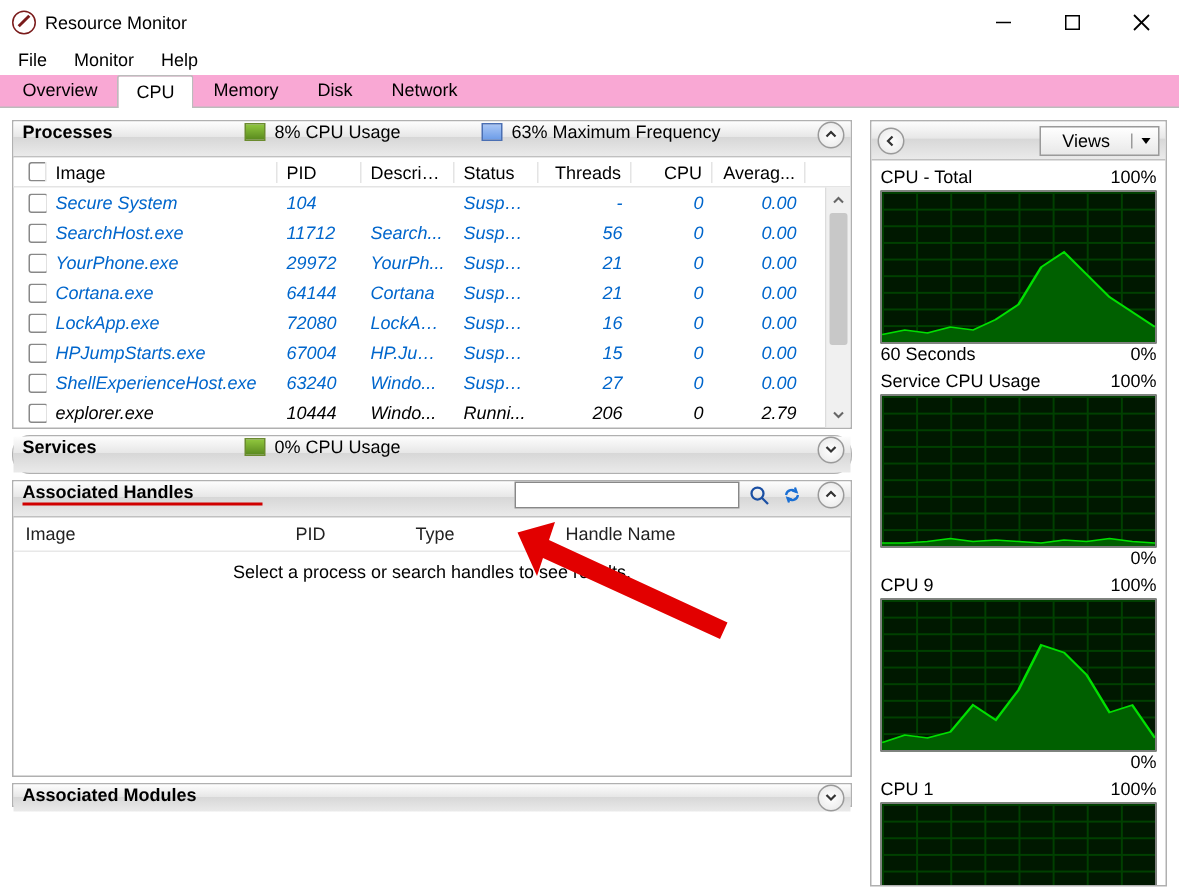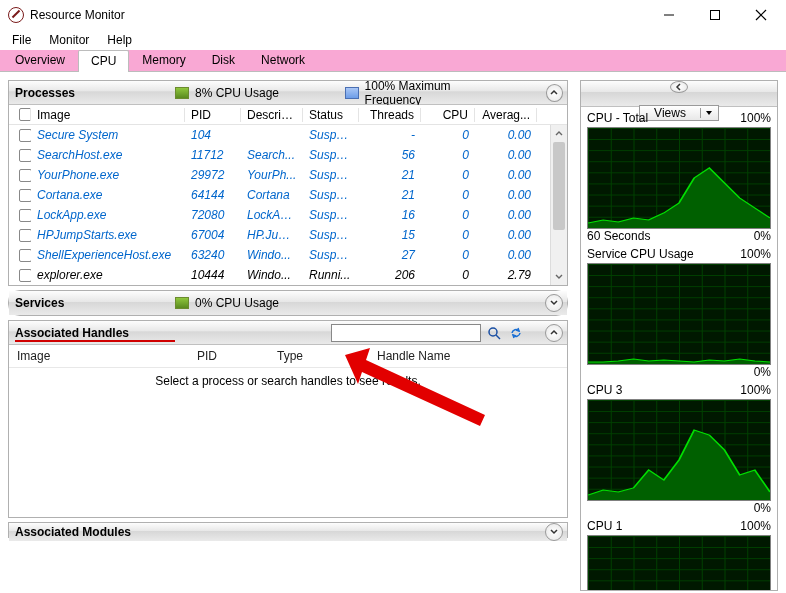--- a/index.html
+++ b/index.html
@@ -106,26 +106,26 @@
   
   .panel {
     border: 1px solid #b0b0b0;
     display: flex;
     flex-direction: column;
     background: #fff;
   }
   .panel-header {
     height: 24px;
     display: flex;
-    align-items: center;
+    align-items: flex-start;
     padding: 0 4px 0 6px;
     background: linear-gradient(#fdfdfd, #e7e7e7 45%, #d7d7d7 46%, #eaeaea);
     border-bottom: 1px solid #c0c0c0;
     font-size: 12px;
-    gap: 20px;
+    gap: 8px;
   }
   .panel-header .ph-title { font-weight: bold; min-width: 140px; }
   .panel-header .ph-metric { display: flex; align-items: center; gap: 6px; min-width: 150px; }
   .metric-swatch {
     width: 14px; height: 12px;
     border: 1px solid #6b8b2e;
     background: linear-gradient(#8fc63d,#5a8a1f);
   }
   .metric-swatch.blue {
     border: 1px solid #4a6fb3;
@@ -232,21 +232,20 @@
     font-size:12px;
   }
   
   .right-header {
     height: 26px;
     background: linear-gradient(#fdfdfd, #e7e7e7 45%, #d7d7d7 46%, #eaeaea);
     border-bottom: 1px solid #c0c0c0;
     display:flex; align-items:center;
     padding: 0 4px;
     gap:6px;
-    flex-direction:column;
   }
   .views-btn {
     display:flex; align-items:center; height:20px;
     border:1px solid #9a9a9a; background:linear-gradient(#fff,#e8e8e8);
   }
   .views-btn .main-part { padding: 0 14px; }
   .views-btn .drop-part { width:18px; display:flex;align-items:center;justify-content:center; border-left:1px solid #9a9a9a;}
   .graph-block {
     padding: 2px 6px 0 6px;
   }
@@ -333,21 +332,21 @@
 
     <div class="panel processes">
       <div class="panel-header">
         <div class="ph-title">Processes</div>
         <div class="ph-metric">
           <div class="metric-swatch"></div>
           <span>8% CPU Usage</span>
         </div>
         <div class="ph-metric">
           <div class="metric-swatch blue"></div>
-          <span>100% Maximum Frequency</span>
+          <span>63% Maximum Frequency</span>
         </div>
         <div class="ph-spacer"></div>
         <div class="chevron-btn">
           <svg viewBox="0 0 10 10">
               <polyline points="2,6 5,3 8,6" fill="none" stroke="#333" stroke-width="1.5"></polyline>
             </svg>
         </div>
       </div>
       <div class="tbl">
         <div class="tbl-head">
@@ -597,21 +596,21 @@
               <polyline points="0,98 8.333333333333332,98 16.666666666666664,97 25,95 33.33333333333333,97 41.66666666666667,96 50,97 58.333333333333336,98 66.66666666666666,96 75,97 83.33333333333334,95 91.66666666666666,97 100,98 " fill="none" stroke="#00e000" stroke-width="1"></polyline>
             </svg>
           </div>
           <div class="graph-footer">
             <span></span>
             <span>0%</span>
           </div>
         </div>
         <div class="graph-block">
           <div class="graph-title-row">
-            <span>CPU 3</span>
+            <span>CPU 9</span>
             <span>100%</span>
           </div>
           <div class="graph">
             <div class="grid"></div>
             <svg class="line" viewBox="0 0 100 100" preserveAspectRatio="none">
               <polygon points="0,100 0,95 8.333333333333332,90 16.666666666666664,92 25,88 33.33333333333333,70 41.66666666666667,80 50,60 58.333333333333336,30 66.66666666666666,35 75,50 83.33333333333334,75 91.66666666666666,70 100,92  100,100" fill="#006000"></polygon>
               <polyline points="0,95 8.333333333333332,90 16.666666666666664,92 25,88 33.33333333333333,70 41.66666666666667,80 50,60 58.333333333333336,30 66.66666666666666,35 75,50 83.33333333333334,75 91.66666666666666,70 100,92 " fill="none" stroke="#00e000" stroke-width="1"></polyline>
             </svg>
           </div>
           <div class="graph-footer">

